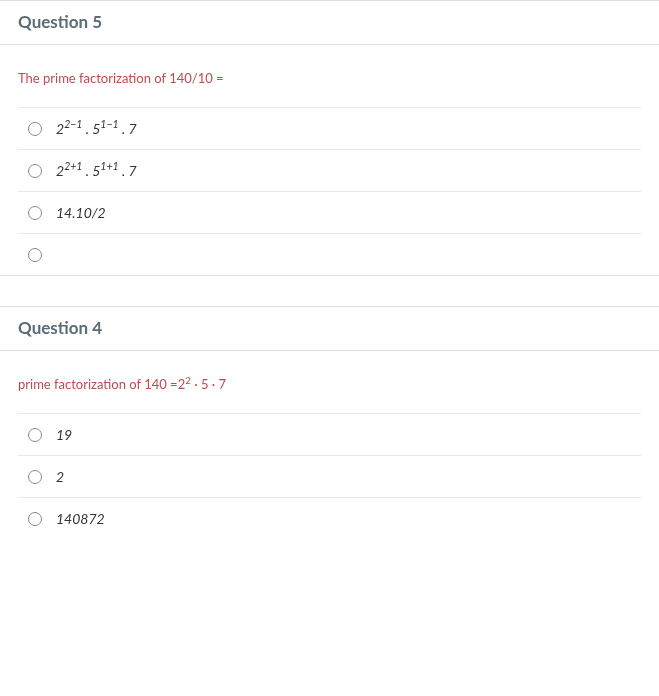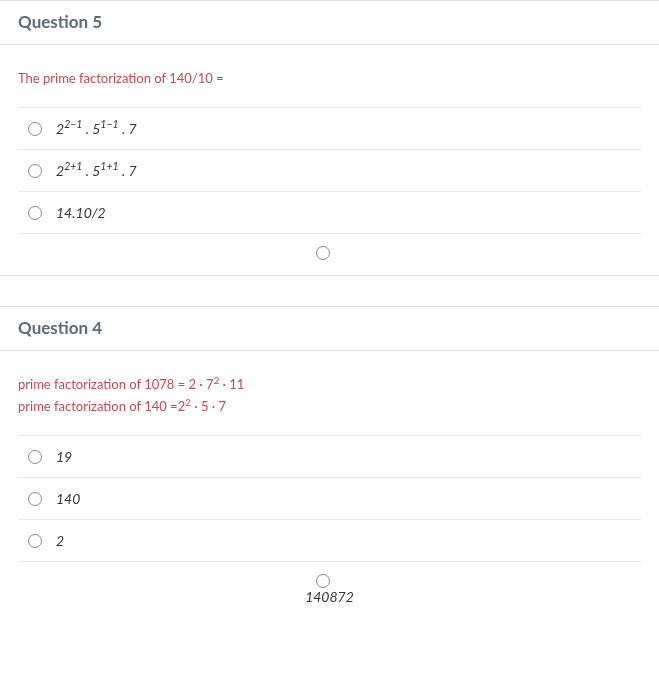--- a/index.html
+++ b/index.html
@@ -39,21 +39,21 @@
     margin-top: 18px;
   }
   .option-row {
     display: flex;
     align-items: center;
     border-top: 1px solid #e8e8e8;
     padding: 12px 10px 12px 10px;
     min-height: 42px;
     font-style: italic;
   }
-  .option-row:last-child { border-bottom: none; flex-direction: column; }
+  .option-row:last-child { border-bottom: none; }
   .radio {
     width: 14px;
     height: 14px;
     border: 1px solid #888;
     border-radius: 50%;
     flex-shrink: 0;
     margin-right: 14px;
     background: #fff;
   }
   .option-label {
@@ -97,31 +97,26 @@
     </div>
   </div>
 </div>
 
 <div class="question-block" style="border-bottom:none;">
   <div class="question-header">
     <span>Question 4</span>
   </div>
   <div class="question-body">
     <div class="prompt">
-      <span class="line">prime factorization of 1078 = 2 · 7<sup>2</sup> · 11</span>
       <span class="line">prime factorization of 140 =2<sup>2</sup> · 5 · 7</span>
     </div>
     <div class="options">
       <div class="option-row">
         <div class="radio"></div>
         <span class="option-label">19</span>
-      </div>
-      <div class="option-row">
-        <div class="radio"></div>
-        <span class="option-label">140</span>
       </div>
       <div class="option-row">
         <div class="radio"></div>
         <span class="option-label">2</span>
       </div>
       <div class="option-row">
         <div class="radio"></div>
         <span class="option-label">140872</span>
       </div>
     </div>

